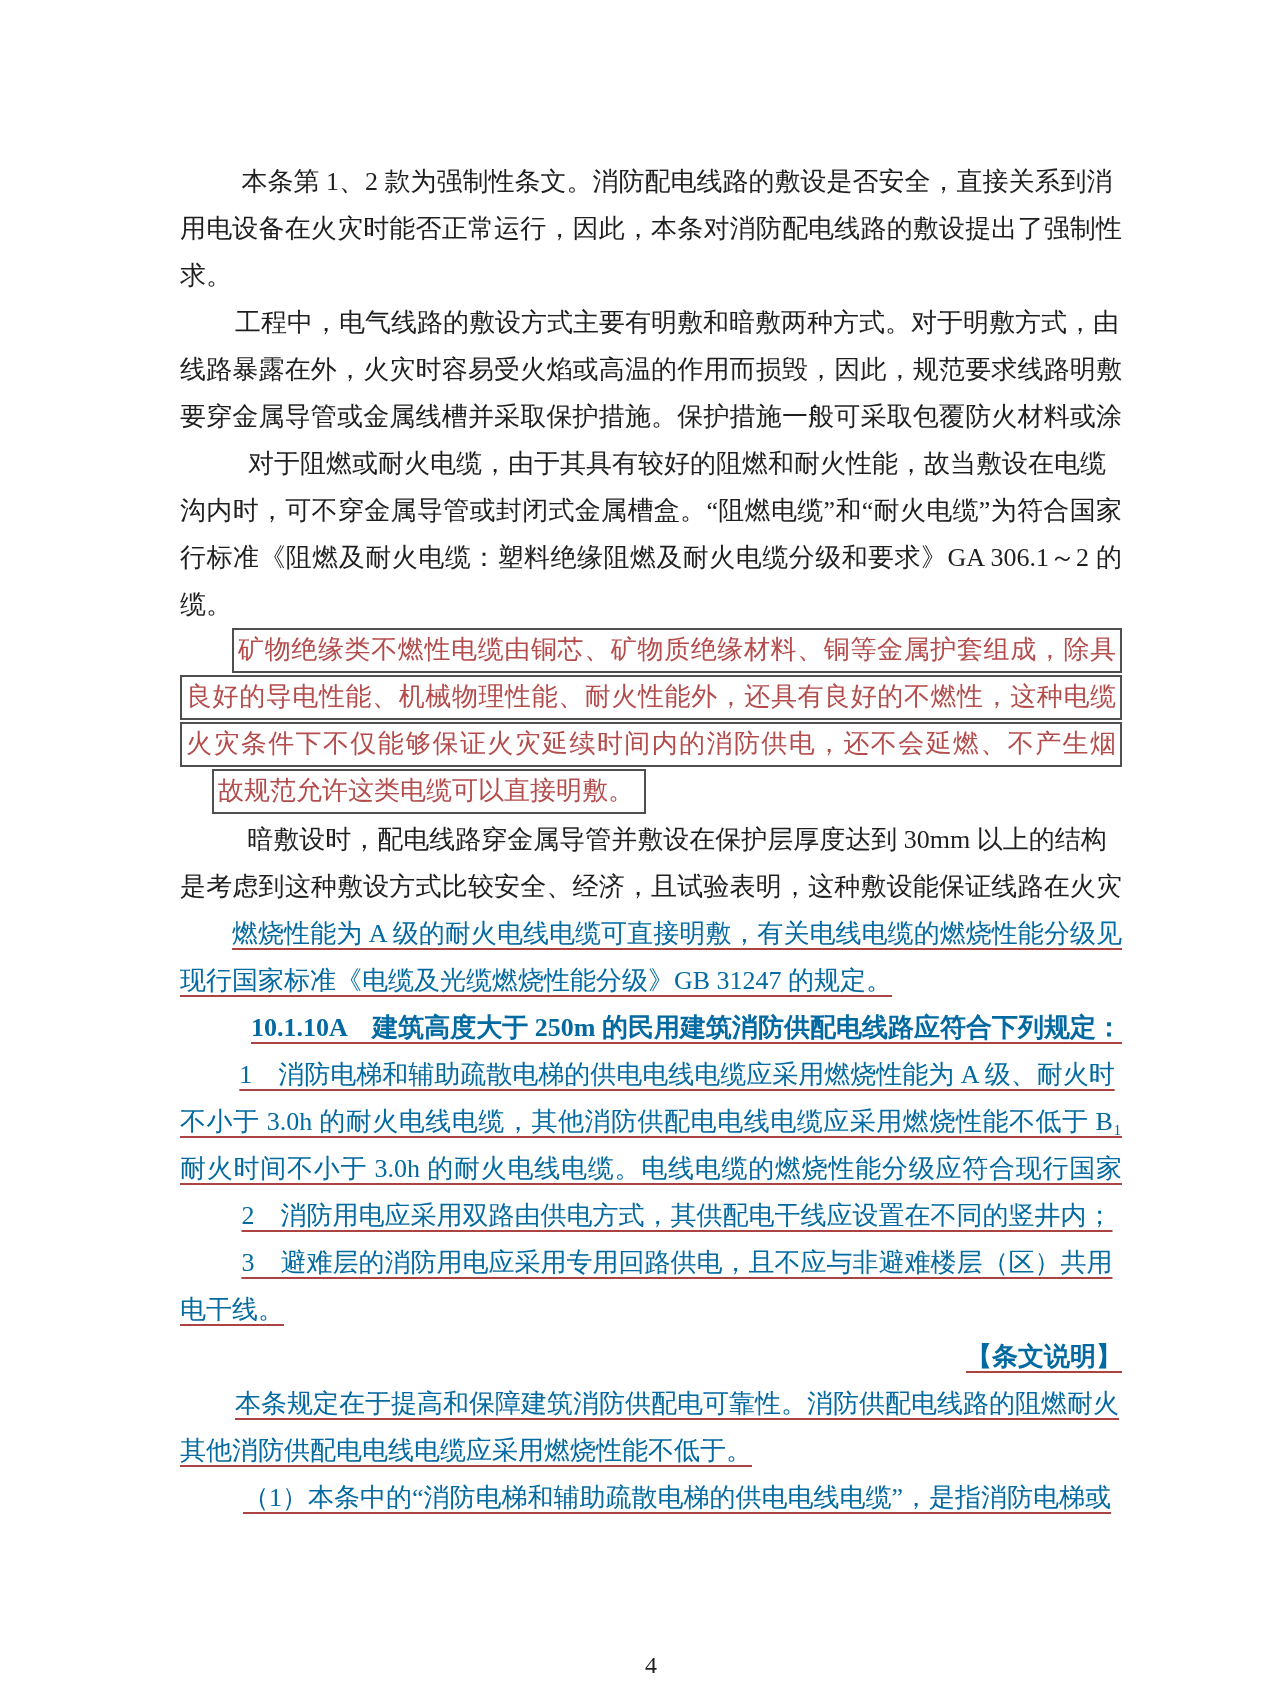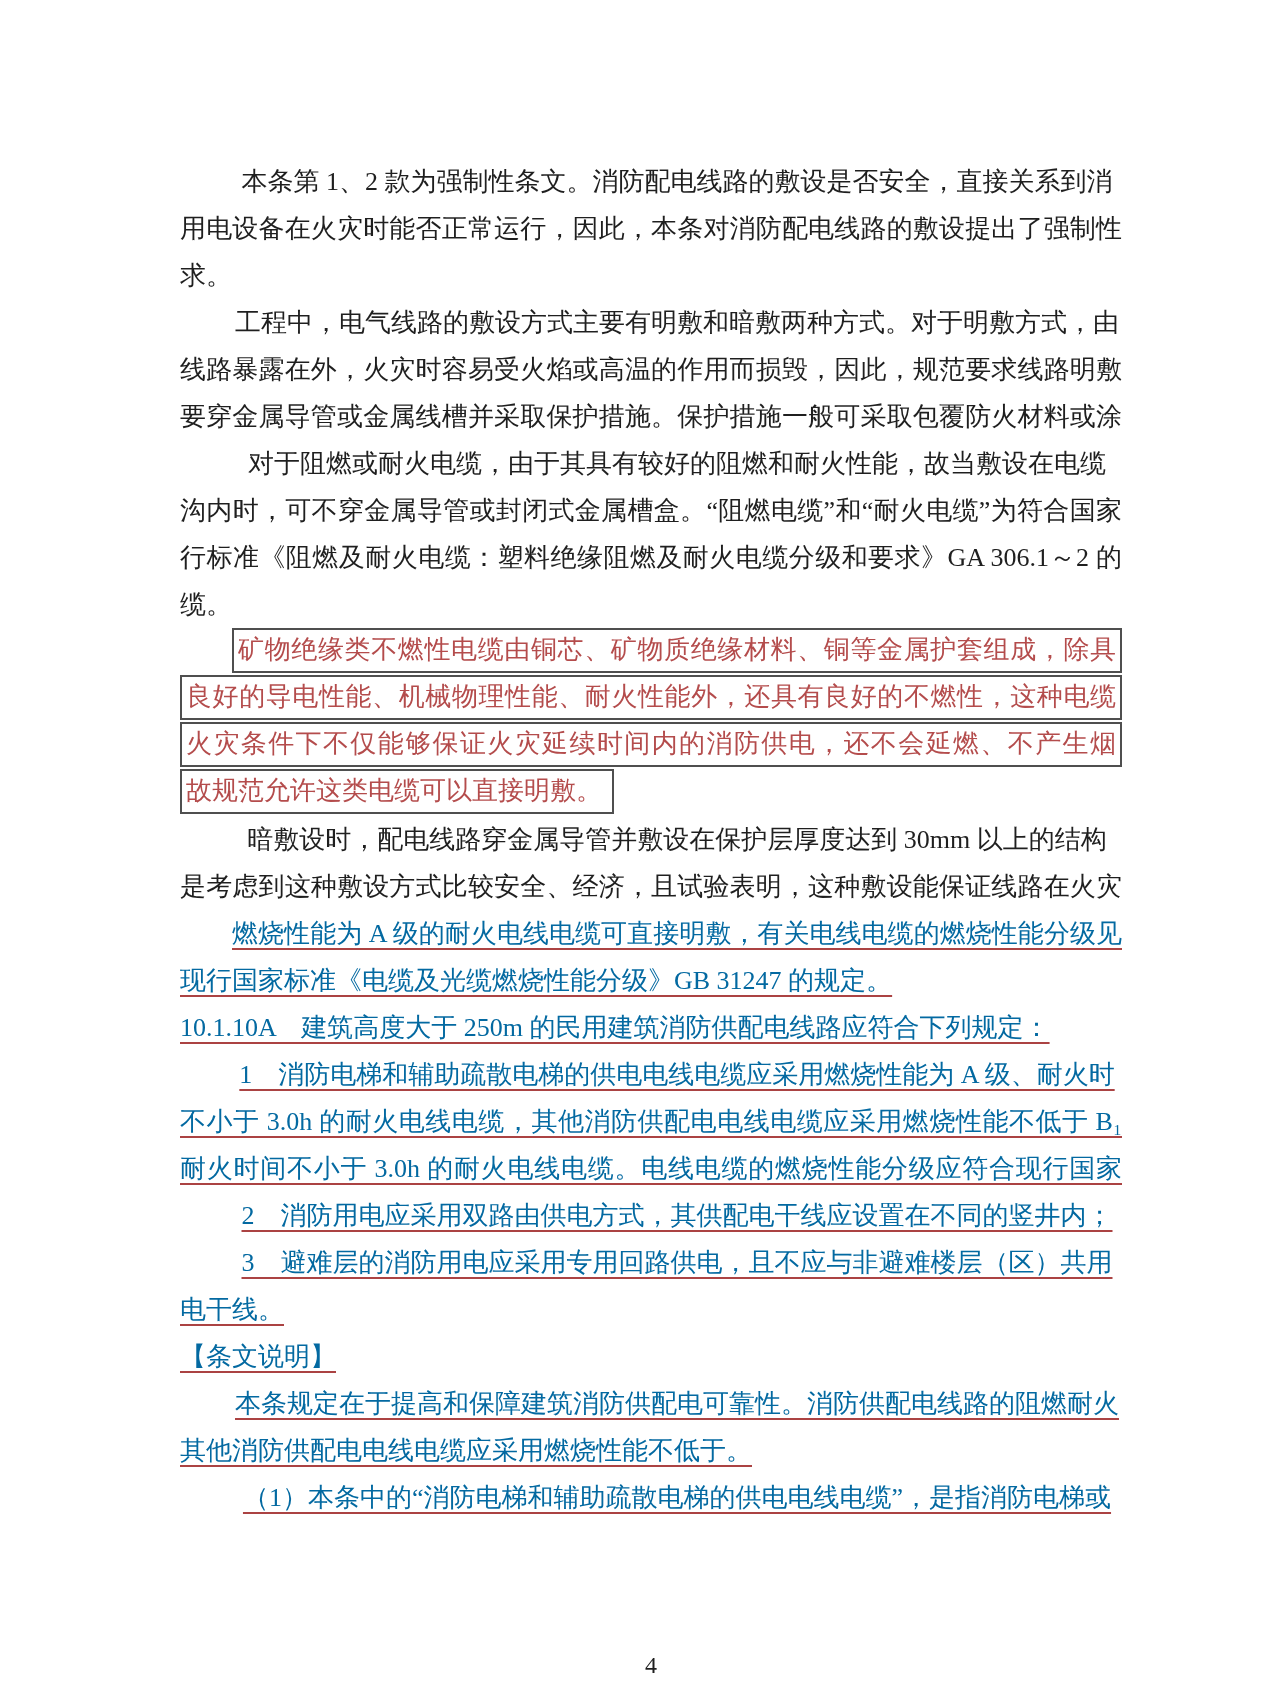--- a/index.html
+++ b/index.html
@@ -18,28 +18,28 @@
   .full{text-align:justify;text-align-last:justify;}
   .ind{padding-left:52px;text-align:center;}
   .ind.full{padding-left:0;text-indent:52px;}
   .red{color:#0369a1;}
   .ul{
     text-decoration:underline;
     text-decoration-color:#ab4343;
     text-decoration-thickness:2px;
     text-underline-offset:6px;
   }
-  .bold{font-weight:normal;}
+  .bold{font-weight:bold;text-align:right;}
   .box{
     box-sizing:border-box;height:45px;line-height:39px;
     border:2px solid #4f4f4f;margin-bottom:2px;
     padding:0 4px;color:#b44c4c;
   }
   .box-ind{margin-left:52px;text-indent:0;padding-left:4px;}
-  .box-short{width:fit-content;max-width:100%;padding-right:10px;text-align:center;text-align-last:left;}
+  .box-short{width:fit-content;max-width:100%;padding-right:10px;text-align:center;text-align-last:left;margin-left:32px;}
   .page-number{
     position:absolute;left:180px;top:1652px;width:942px;
     text-align:center;font-size:24px;color:#1f1f1f;
     font-family:"Liberation Serif","DejaVu Serif",serif;
   }
 </style>
 </head>
 <body>
 
 <div class="page-content">

